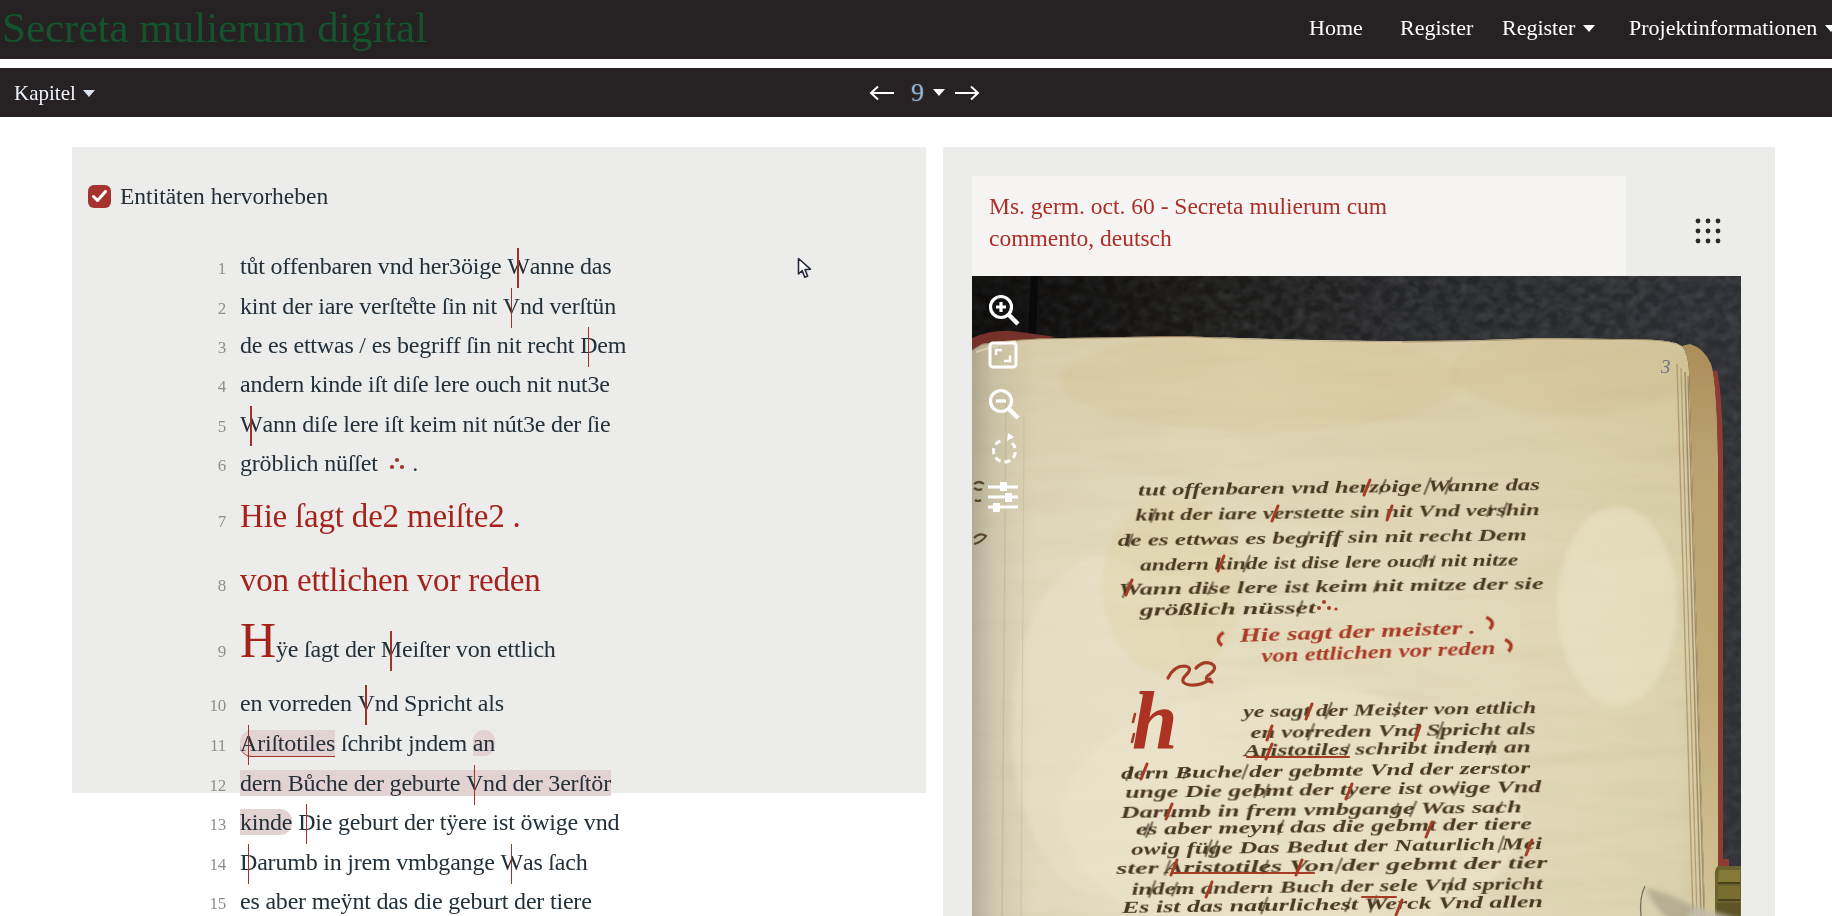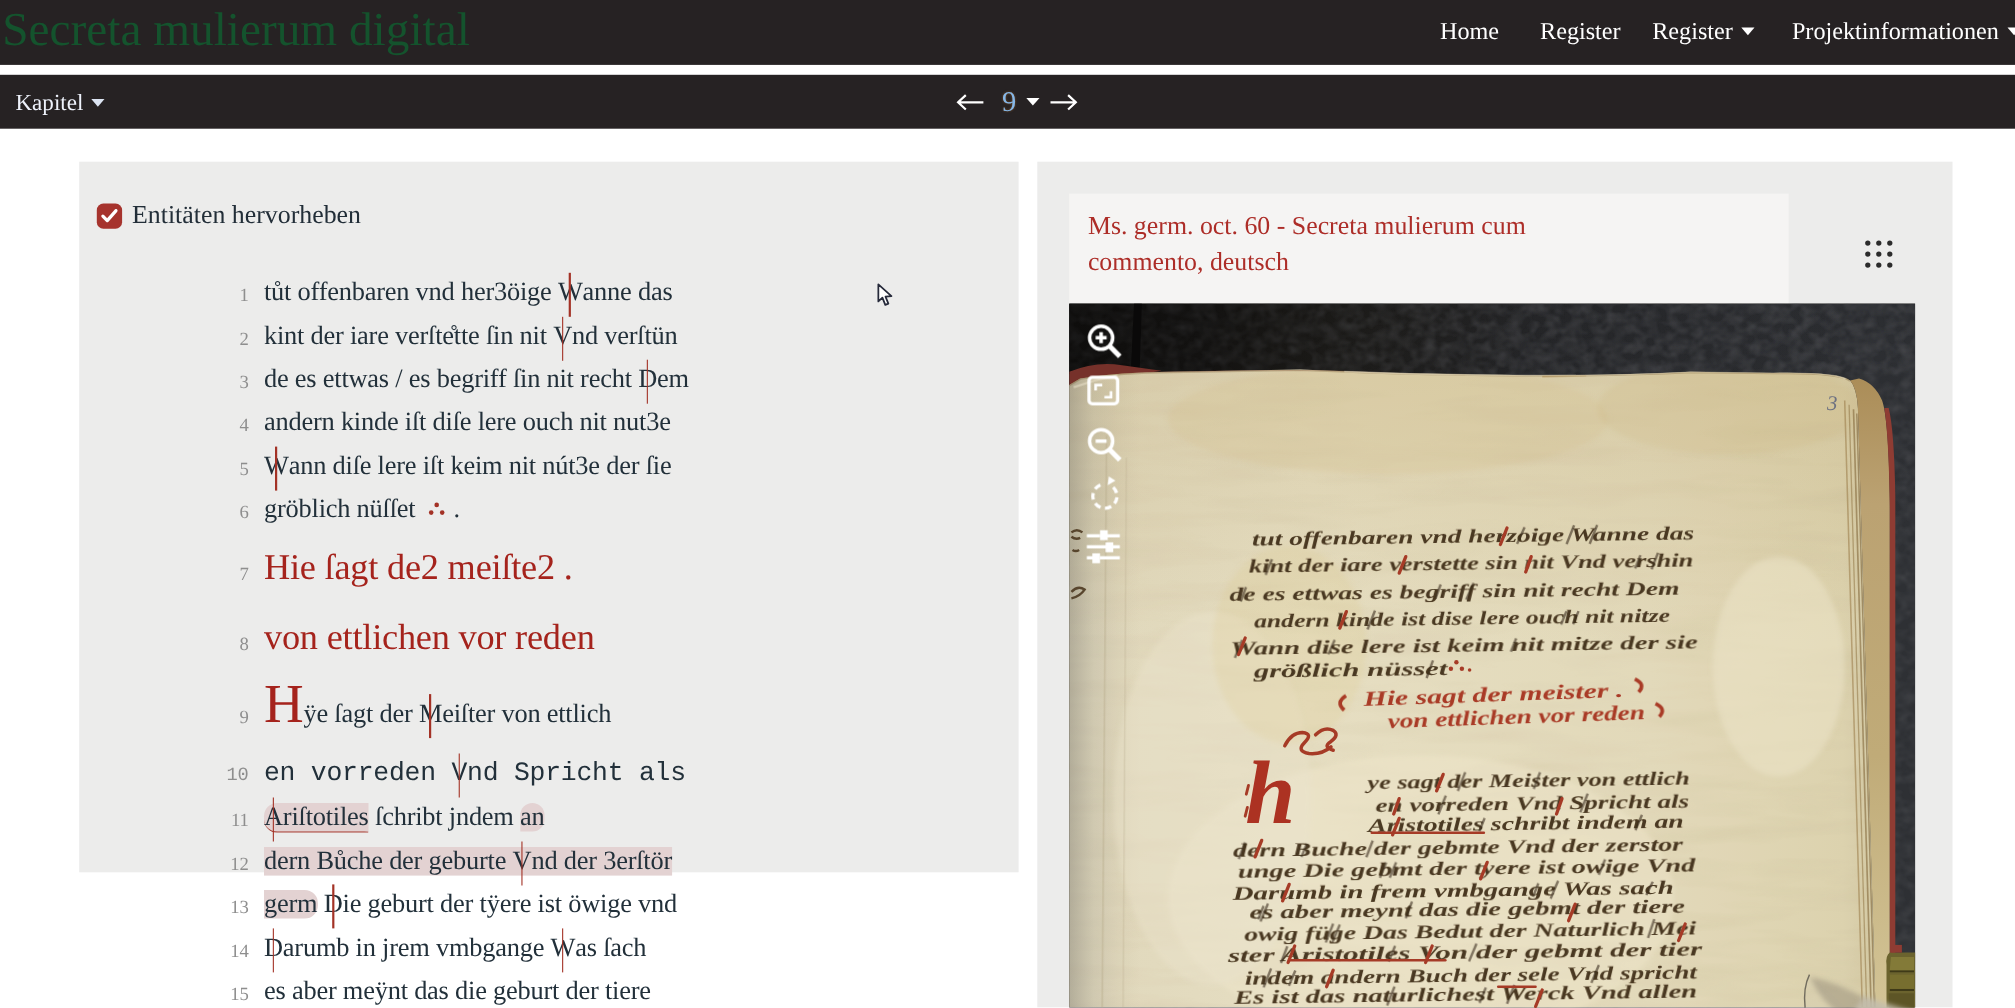--- a/index.html
+++ b/index.html
@@ -70,24 +70,24 @@
     <div class="tl" style="left:168px;top:224px;"><span class="num">4</span>andern kinde iſt diſe lere ouch nit nut3e</div>
     <div class="tl" style="left:168px;top:264px;"><span class="num">5</span><span class="rub">W</span>ann diſe lere iſt keim nit nút3e der ſie</div>
     <div class="tl" style="left:168px;top:303px;"><span class="num">6</span>gröblich nüſſet <svg width="17" height="14" viewBox="0 0 17 14" style="margin-left:6px;">
           <circle cx="8" cy="3" r="2.1" fill="#a33226"></circle>
           <circle cx="3" cy="10" r="2.1" fill="#a33226"></circle>
           <circle cx="13" cy="10" r="2.1" fill="#a33226"></circle>
         </svg> .</div>
     <div class="tl red7" style="left:168px;top:351px;"><span class="num" style="top:14px;">7</span>Hie ſagt de2 meiſte2 .</div>
     <div class="tl red7" style="left:168px;top:415px;"><span class="num" style="top:14px;">8</span>von ettlichen vor reden</div>
     <div class="tl" style="left:168px;top:489px;"><span class="num" style="top:6px;">9</span><span class="bigH">H</span>ÿe ſagt der <span class="rub">M</span>eiſter von ettlich</div>
-    <div class="tl" style="left:168px;top:543px;font-family:Liberation Mono, monospace;"><span class="num">10</span>en vorreden <span class="rub">V</span>nd Spricht als</div>
+    <div class="tl" style="left:168px;top:543px;"><span class="num">10</span>en vorreden <span class="rub">V</span>nd Spricht als</div>
     <div class="tl" style="left:168px;top:583px;"><span class="num">11</span><span class="hl hlL uline"><span class="rub">A</span>riſtotiles</span> ſchribt jndem <span class="hl" style="border-radius:12px 12px 12px 0;">an</span></div>
     <div class="tl" style="left:168px;top:623px;"><span class="num">12</span><span class="hl">dern Bůche der geburte <span class="rub">V</span>nd der 3erſtör</span></div>
-    <div class="tl" style="left:168px;top:662px;"><span class="num">13</span><span class="hl hlR">germ</span> <span class="rub">D</span>ie geburt der tÿere ist öwige vnd</div>
+    <div class="tl" style="left:168px;top:662px;"><span class="num">13</span><span class="hl hlR">kinde</span> <span class="rub">D</span>ie geburt der tÿere ist öwige vnd</div>
     <div class="tl" style="left:168px;top:702px;"><span class="num">14</span><span class="rub">D</span>arumb in jrem vmbgange <span class="rub">W</span>as ſach</div>
     <div class="tl" style="left:168px;top:741px;"><span class="num">15</span>es aber meÿnt das die geburt der tiere</div>
   </div>
 </div>
 
 <div id="rightpanel">
   <div id="card">
     <div id="mstitle">Ms. germ. oct. 60 - Secreta mulierum cum commento, deutsch</div>
     <div id="gridicon"><svg width="28" height="27" viewBox="0 0 28 27">
       <g fill="#2b2b2b">

